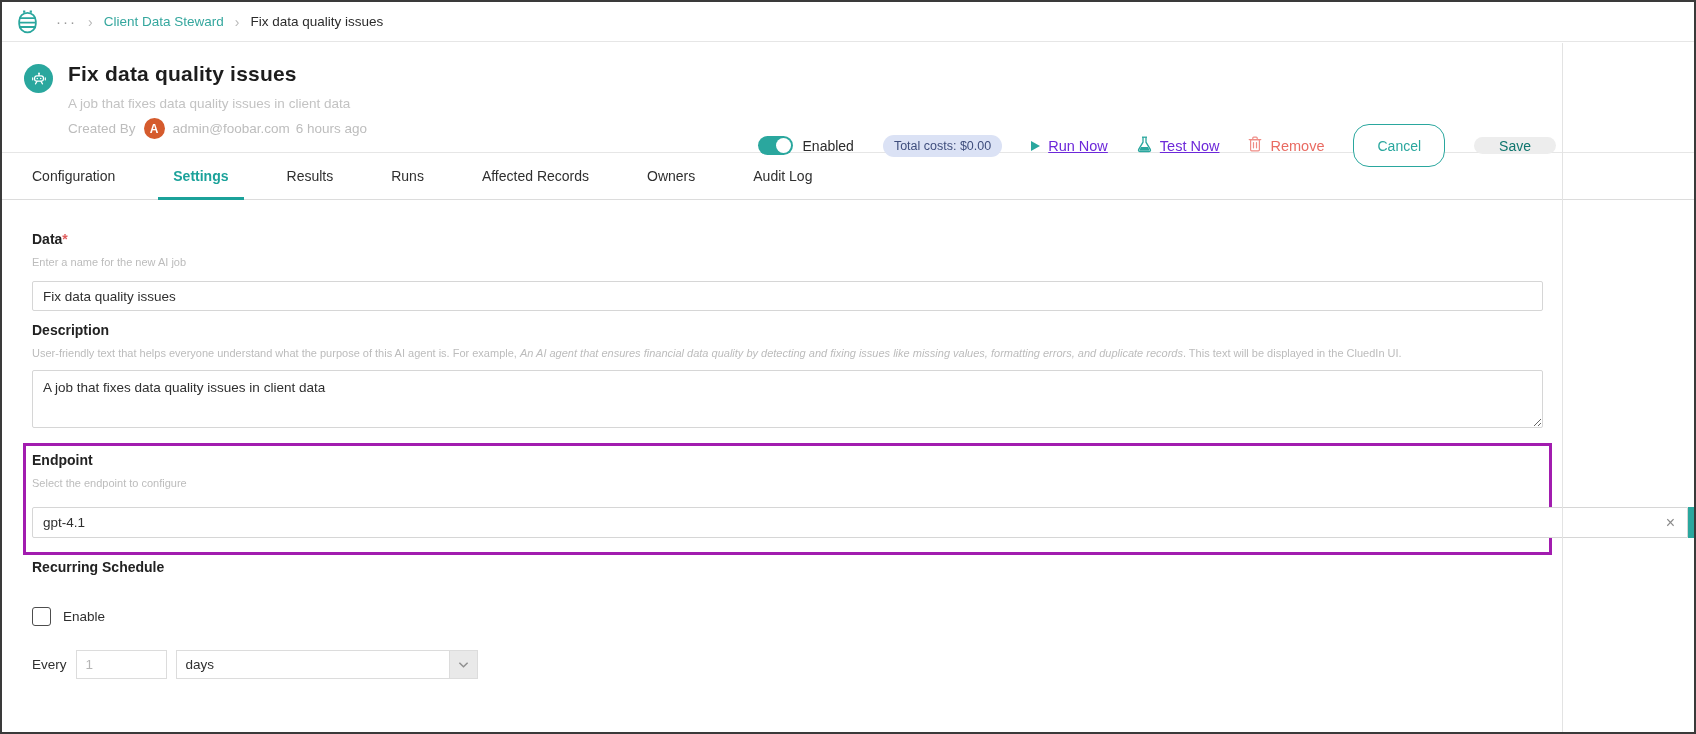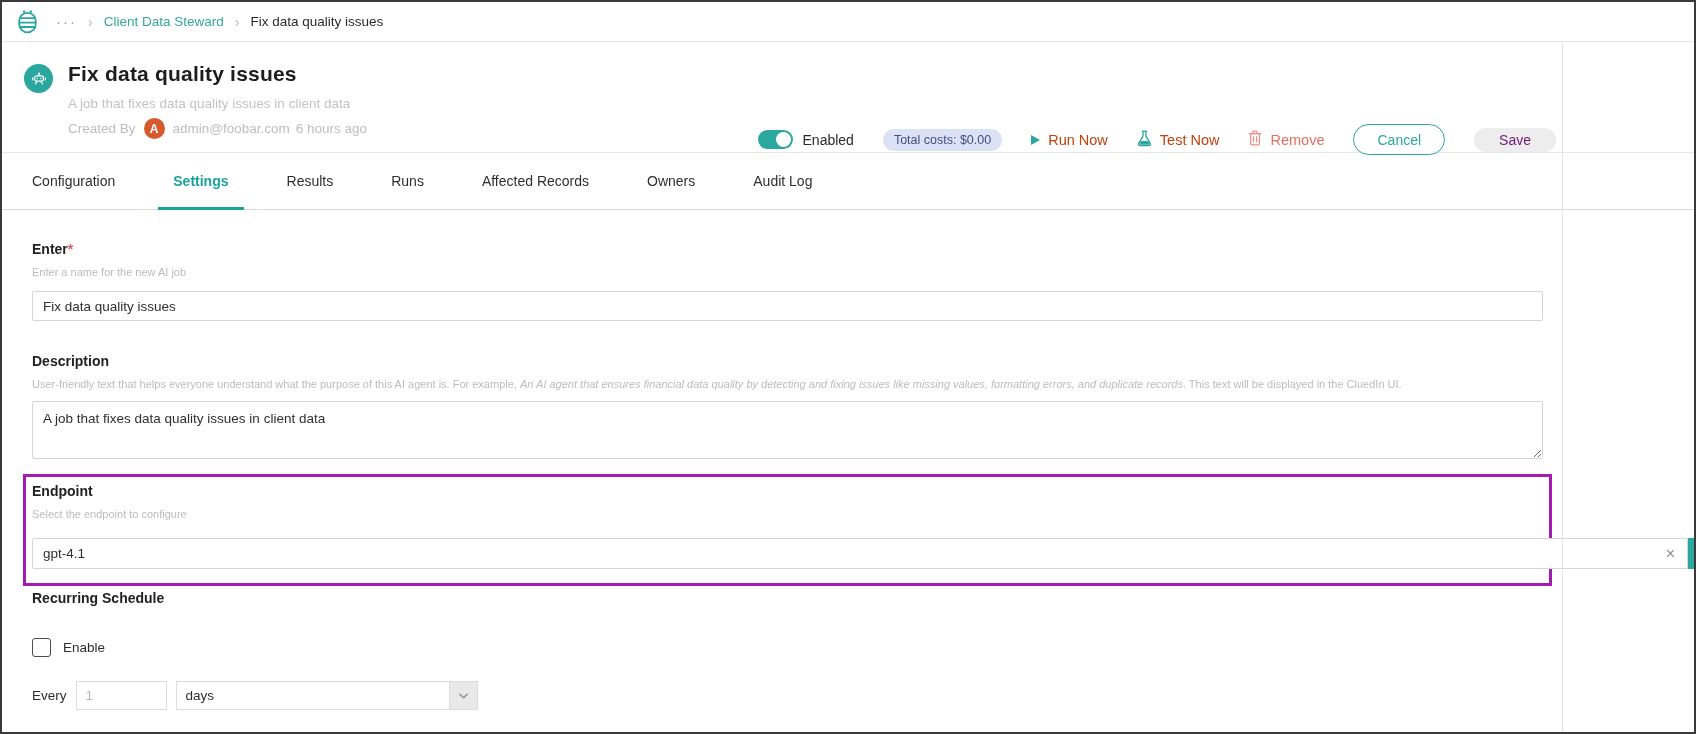--- a/index.html
+++ b/index.html
@@ -28,41 +28,41 @@
   .avatar { width:21px; height:21px; border-radius:50%; background:#d55b2d; color:#fff; font-size:12px; font-weight:700; display:flex; align-items:center; justify-content:center; }
   .created-time { margin-left:-2px; }
 
   .header-right { position:absolute; top:82px; right:138px; display:flex; align-items:center; gap:29px; }
   .toggle-wrap { display:flex; align-items:center; gap:10px;margin-left:35px; }
   .toggle { width:35px; height:19px; border-radius:10px; background:#2aa79e; position:relative; cursor:pointer; }
   .toggle::after { content:""; position:absolute; right:2px; top:2px; width:15px; height:15px; border-radius:50%; background:#fff; }
   .toggle-label { font-size:14px; color:#2b2b2b; }
   .badge { background:#dbe2f5; color:#3f4e7d; font-size:12.5px; padding:4px 11px; border-radius:11px; white-space:nowrap; }
   .link-btn { display:flex; align-items:center; gap:8px; font-size:14.5px; cursor:pointer; background:none; border:none; padding:0; font-family:inherit; }
-  .teal-btn { color:#c2410c; }
+  .teal-btn { color:#6d28d9;text-decoration:underline; }
   .red-btn { color:#e96b62; }
   .play-icon { width:0; height:0; border-left:9px solid #2aa79e; border-top:5.5px solid transparent; border-bottom:5.5px solid transparent; }
-  .btn-cancel { height:31px; padding:0 23px; border:1px solid #2aa79e; color:#2aa79e; background:#fff; border-radius:16px; font-size:14px; font-family:inherit; cursor:pointer; }
-  .btn-save { height:24px; padding:0 25px; border:none; background:#ededed; color:#701a75; border-radius:16px; font-size:14px; font-family:inherit; }
-
-  
-  .tabbar { height:58px; border-top:1px solid #e6e6e6; border-bottom:1px solid #dcdcdc; display:flex; padding-left:15px; gap:28px; }
+  .btn-cancel { height:43px; padding:0 23px; border:1px solid #2aa79e; color:#2aa79e; background:#fff; border-radius:16px; font-size:14px; font-family:inherit; cursor:pointer; }
+  .btn-save { height:17px; padding:0 25px; border:none; background:#ededed; color:#0f766e; border-radius:16px; font-size:14px; font-family:inherit; }
+
+  
+  .tabbar { height:48px; border-top:1px solid #e6e6e6; border-bottom:1px solid #dcdcdc; display:flex; padding-left:15px; gap:28px; }
   .tab { padding:0 15px; display:flex; align-items:center; font-size:14px; color:#2f2f2f; position:relative; cursor:pointer; white-space:nowrap; }
   .tab.active { color:#1ba29a; font-weight:700; }
   .tab.active::after { content:""; position:absolute; left:0; right:0; bottom:-1px; height:3px; background:#1ba29a; }
 
   
   .content { padding:31px 0 0 30px; }
   .field-label { font-size:14px; font-weight:700; color:#222; }
   .required { color:#e05c5c; font-weight:700; }
   .helper { font-size:11px; color:#bcbcbc; margin-top:7px; line-height:1.55; }
   .helper .italic { font-style:italic; }
   .text-input { display:block; width:1511px; height:30px; border:1px solid #d6d6d6; border-radius:2px; padding:0 10px; font-size:13.5px; color:#2f2f2f; margin-top:10px; font-family:inherit; outline:none; }
   .field { margin-top:0; }
-  .field + .field { margin-top:32px; }
+  .field + .field { margin-top:11px; }
   .desc-helper { width:1511px; }
   .textarea { display:block; width:1511px; height:58px; border:1px solid #d6d6d6; border-radius:2px; padding:8px 10px; font-size:13.5px; color:#2f2f2f; margin-top:8px; font-family:inherit; outline:none; resize:both; line-height:1.4; }
 
   .highlight-box { width:1529px; border:3px solid #a21caf; margin:15px 0 0 -9px; padding:6px 0 14px 6px; }
   .select-row { display:flex; width:1688px; margin-top:15px;border-radius:6px; }
   .select-box { flex:1; height:31px; border:1px solid #d6d6d6; border-radius:2px 0 0 2px; display:flex; align-items:center; justify-content:space-between; padding:0 12px 0 10px; font-size:13.5px; color:#2f2f2f; background:#fff; cursor:pointer; }
   .clear-x { color:#8a8a8a; font-size:16px; line-height:1; cursor:pointer; }
   .select-btn { width:32px; height:31px; background:#2aa79e; border:none; display:flex; align-items:center; justify-content:center; cursor:pointer; flex:none; }
 
   .recurring-label { margin-top:4px; }
@@ -167,21 +167,21 @@
     <div class="tab">Runs</div>
     <div class="tab">Affected Records</div>
     <div class="tab">Owners</div>
     <div class="tab">Audit Log</div>
   </div>
 
   <div class="content">
 
     <div class="field">
       <div class="field-label">
-        <span>Enter</span><span class="required">*</span>
+        <span>Data</span><span class="required">*</span>
       </div>
       <div class="helper">Enter a name for the new AI job</div>
       <input class="text-input" type="text" value="Fix data quality issues" style="">
     </div>
 
     <div class="field">
       <div class="field-label">Description</div>
       <div class="helper desc-helper">
         <span>User-friendly text that helps everyone understand what the purpose of this AI agent is. For example, </span><span class="italic">An AI agent that ensures financial data quality by detecting and fixing issues like missing values, formatting errors, and duplicate records</span><span>. This text will be displayed in the CluedIn UI.</span>
       </div>

